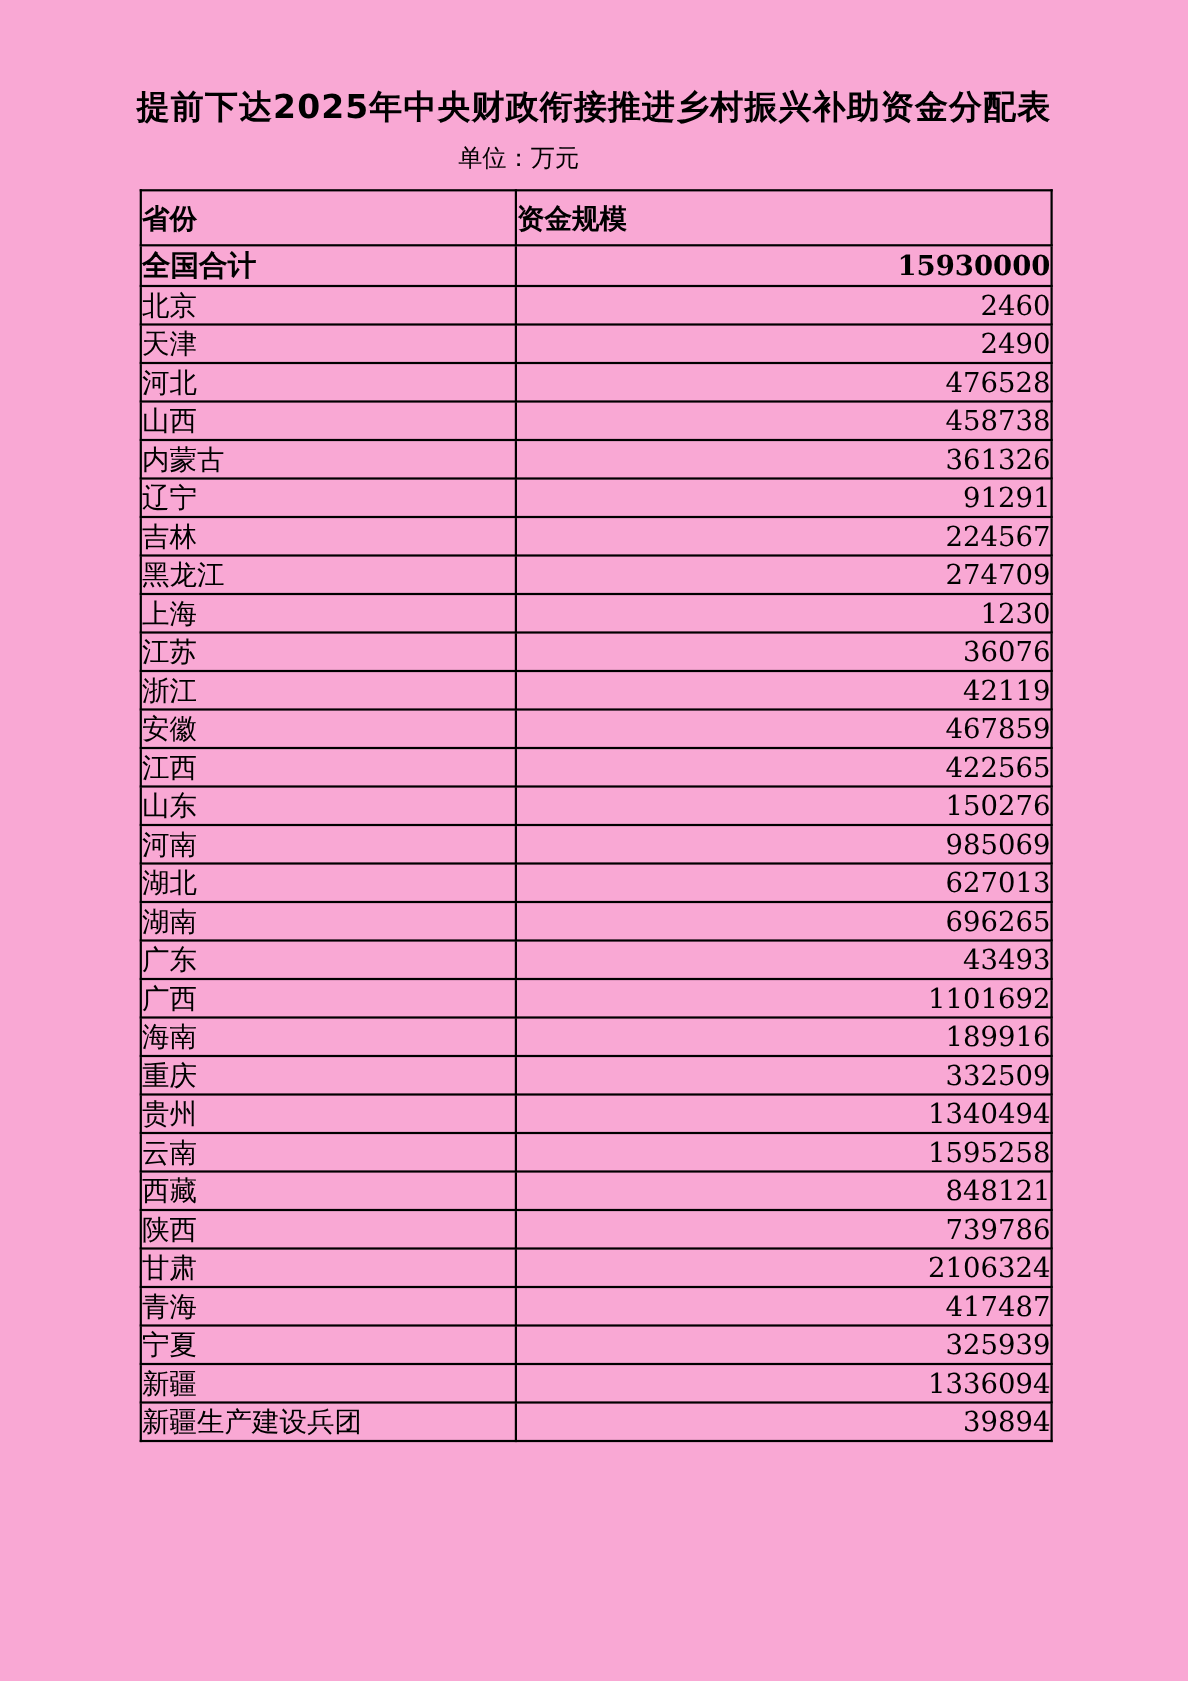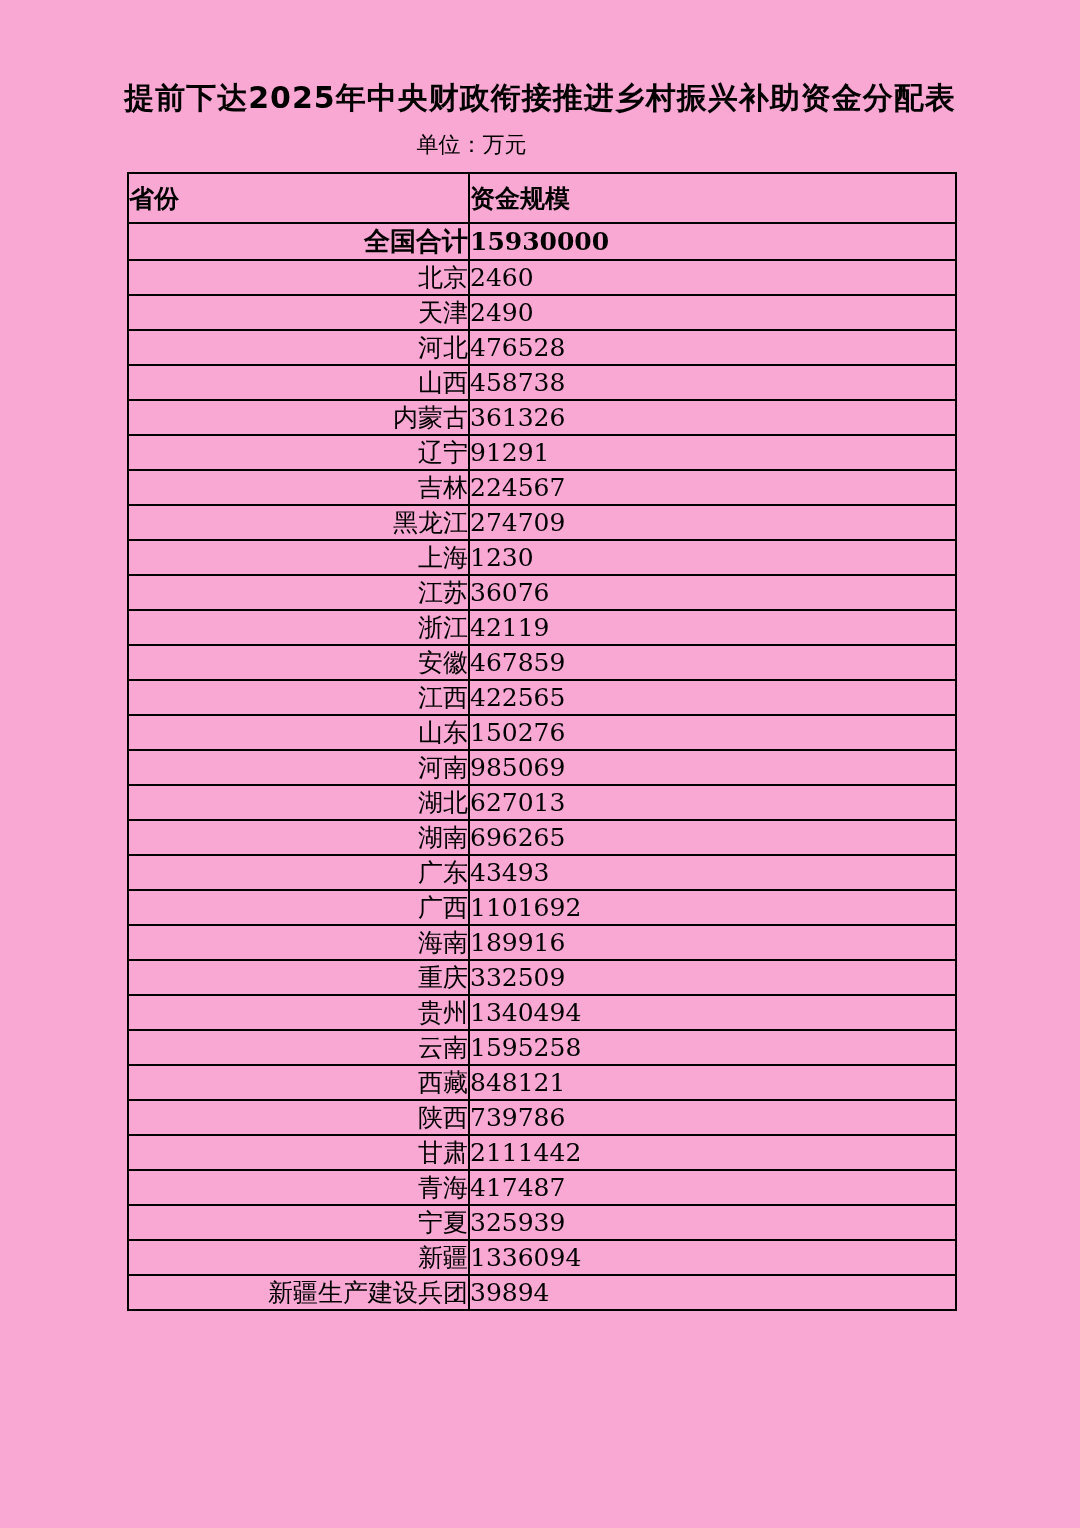--- a/index.html
+++ b/index.html
@@ -53,22 +53,22 @@
     height: 48px;
     font-size: 25px;
     font-weight: bold;
     text-align: left;
     font-family: "DejaVu Sans", "Liberation Sans", sans-serif;
   }
   table.alloc td {
     height: 33px;
     font-size: 25px;
   }
-  td.prov { text-align: right; margin-left: 40px; }
-  td.amt  { text-align: left; padding-right: 9px; }
+  td.prov { text-align: left; margin-left: 40px; }
+  td.amt  { text-align: right; padding-right: 9px; }
   tr.total td { font-weight: bold; }
   tr.total td.prov {
     font-family: "DejaVu Sans", "Liberation Sans", sans-serif;
     font-size: 26px;
   }
 </style>
 </head>
 <body>
 
 <div class="page">
@@ -214,21 +214,21 @@
     <td class="amt">848121</td>
   </tr>
 
   <tr>
     <td class="prov">陕西</td>
     <td class="amt">739786</td>
   </tr>
 
   <tr>
     <td class="prov">甘肃</td>
-    <td class="amt">2111442</td>
+    <td class="amt">2106324</td>
   </tr>
 
   <tr>
     <td class="prov">青海</td>
     <td class="amt">417487</td>
   </tr>
 
   <tr>
     <td class="prov">宁夏</td>
     <td class="amt">325939</td>

